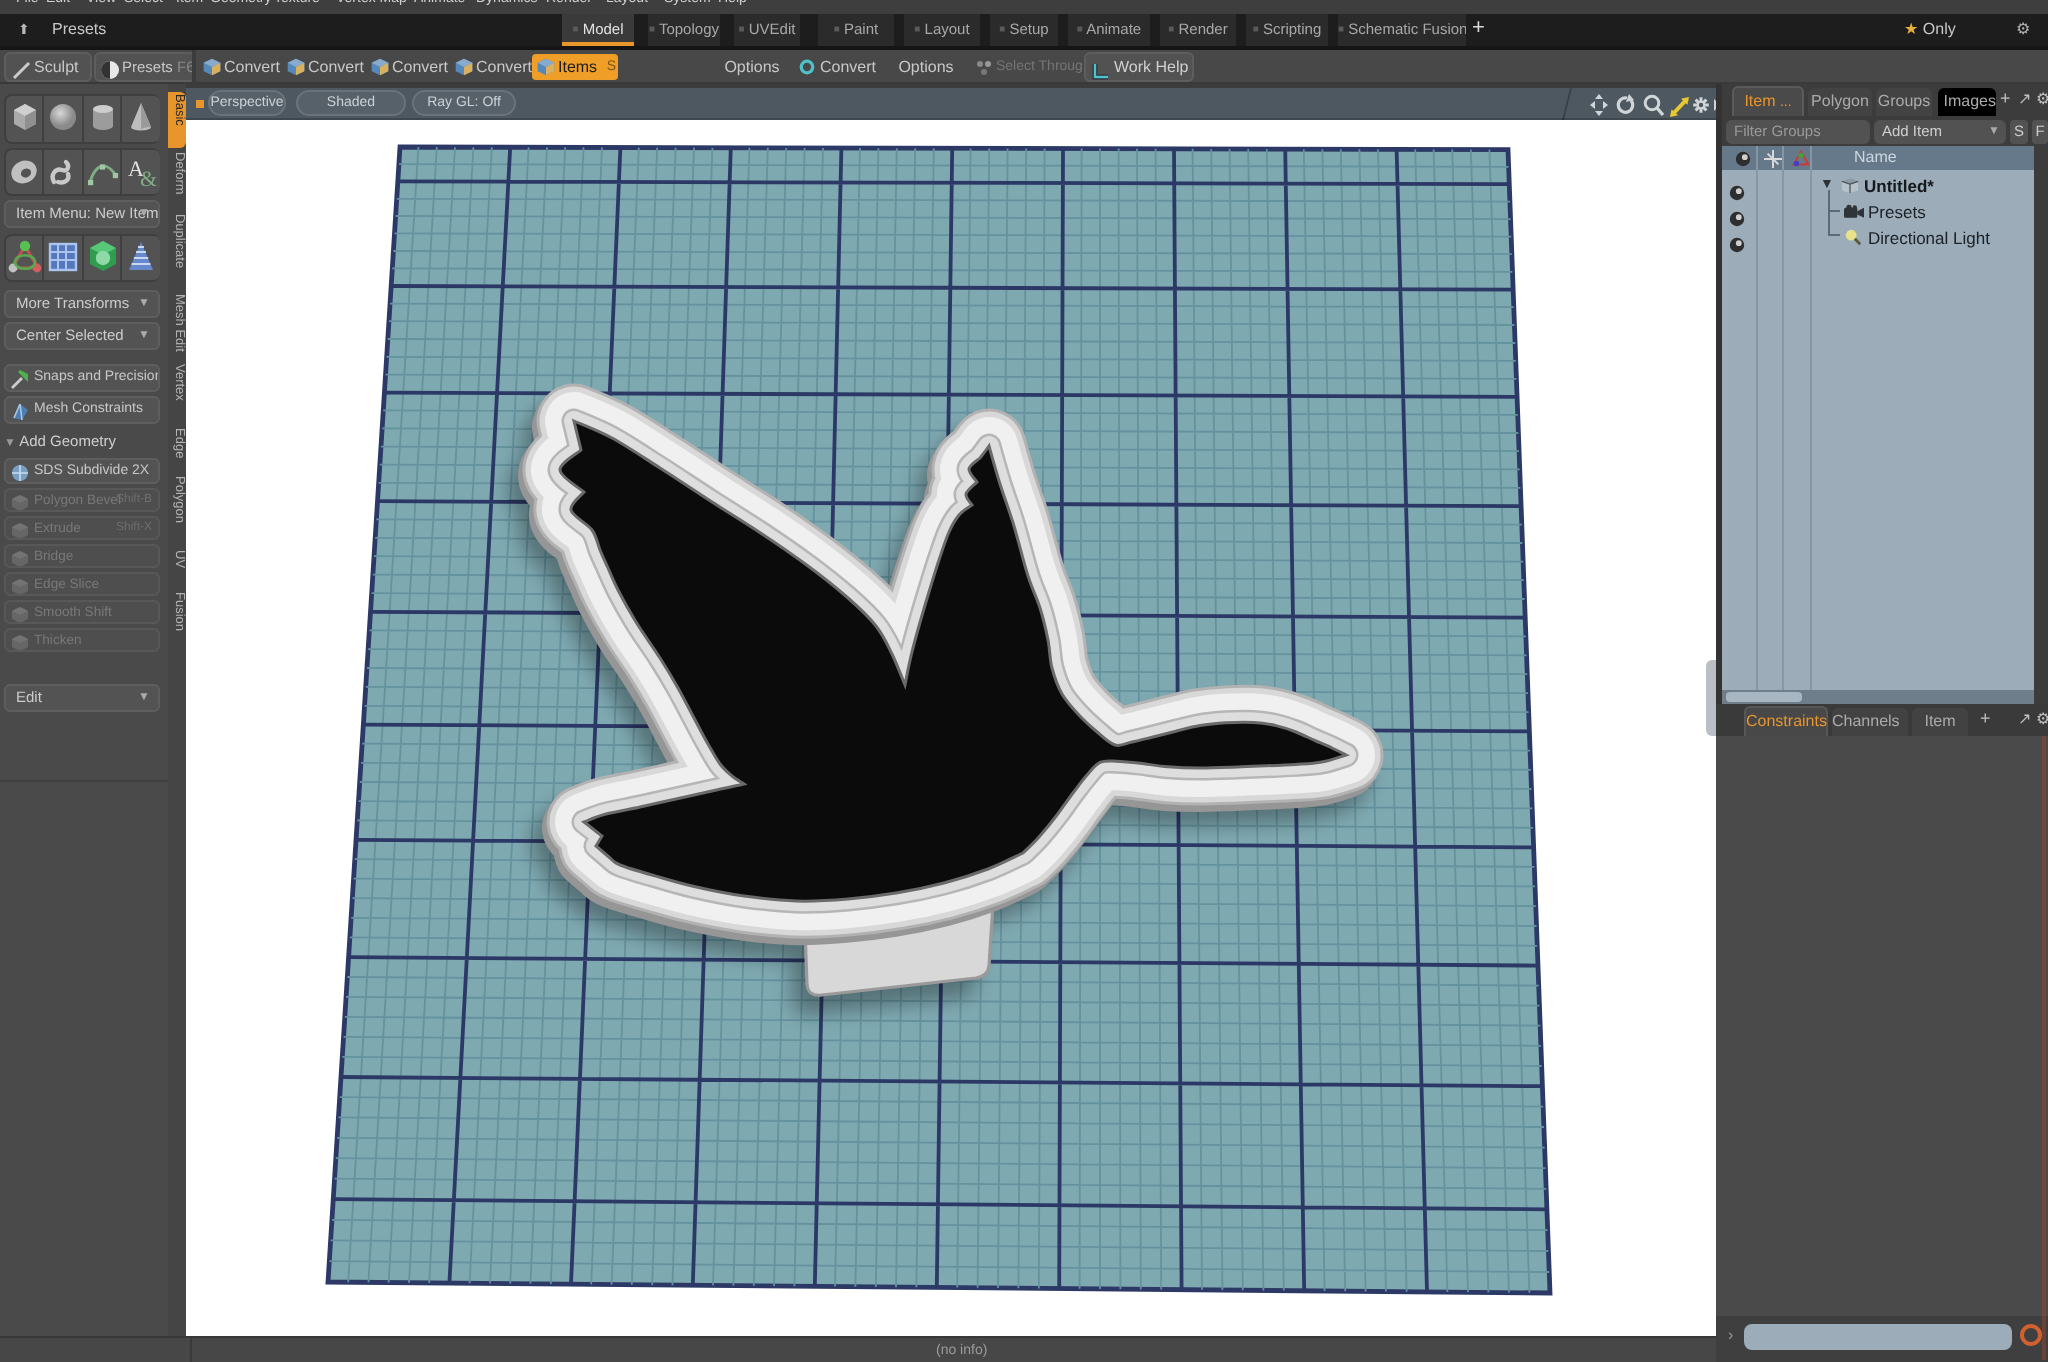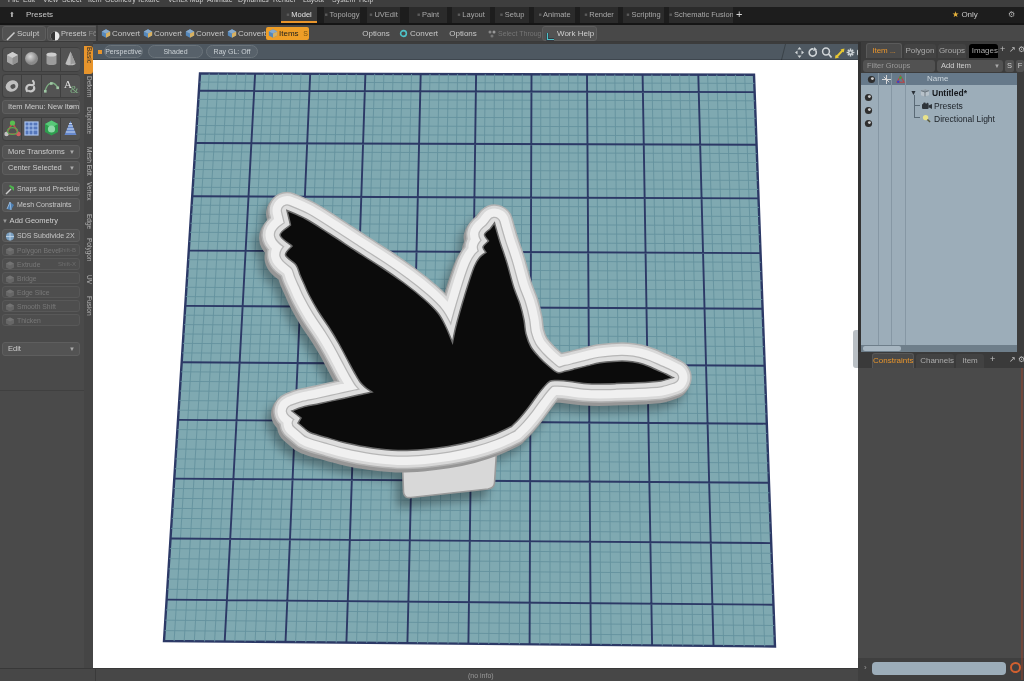--- a/index.html
+++ b/index.html
@@ -347,21 +347,21 @@
 <div class="abs" style="left:76px;top:58.5px;font-size:8.5px;color:#1b2026">Presets</div>
 <svg width="9" height="9" style="position:absolute;left:64px;top:72px" viewBox="0 0 10 10">
       <circle cx="4" cy="4" r="3" fill="#e8e28a"></circle>
       <path d="M6 6 L9 9" stroke="#5a5a3a" stroke-width="1.6"></path>
     </svg>
 <div class="abs" style="left:76px;top:71.5px;font-size:8.5px;color:#1b2026">Directional Light</div>
 <div class="abs" style="left:3px;top:303px;width:156px;height:7px;background:#6e7e8a"></div>
 <div class="abs" style="left:5px;top:304px;width:38px;height:5px;background:#a7b6c1;border-radius:2px"></div>
 <div class="abs" style="left:0;top:310px;width:166px;height:16px;background:#3a3a3a"></div>
 <div class="abs" style="left:14px;top:311px;width:42px;height:15px;background:#484848;border:1px solid #575757;border-bottom:none;border-radius:3px 3px 0 0;font-size:8px;color:#e8952c;text-align:center;line-height:14px">Constraints</div>
-<div class="abs" style="left:58px;top:312px;width:38px;height:14px;background:#424242;border-radius:3px 3px 0 0;font-size:8px;color:#ababab;text-align:right;line-height:14px">Channels</div>
+<div class="abs" style="left:58px;top:312px;width:38px;height:14px;background:#424242;border-radius:3px 3px 0 0;font-size:8px;color:#ababab;text-align:left;line-height:14px">Channels</div>
 <div class="abs" style="left:98px;top:312px;width:28px;height:14px;background:#424242;border-radius:3px 3px 0 0;font-size:8px;color:#ababab;text-align:center;line-height:14px">Item</div>
 <div class="abs" style="left:132px;top:312px;font-size:9px;color:#c0c0c0">+</div>
 <div class="abs" style="left:151px;top:313px;font-size:8px;color:#c0c0c0">↗</div>
 <div class="abs" style="left:160px;top:313px;font-size:8px;color:#c0c0c0">⚙</div>
 <div class="abs" style="left:0;top:326px;width:166px;height:290px;background:#4a4a4a"></div>
 <div class="abs" style="left:0;top:616px;width:166px;height:23px;background:#3f3f3f"></div>
 <div class="abs" style="left:6px;top:621px;font-size:8px;color:#9a9a9a">›</div>
 <div class="abs" style="left:14px;top:620px;width:134px;height:13px;background:#9cadb9;border-radius:4px"></div>
 <div class="abs" style="left:152px;top:620px;width:11px;height:11px;border:2px solid #d06030;border-radius:50%"></div>
 <div class="abs" style="left:159px;top:31px;width:7px;height:279px;background:#3c3c3c"></div>

